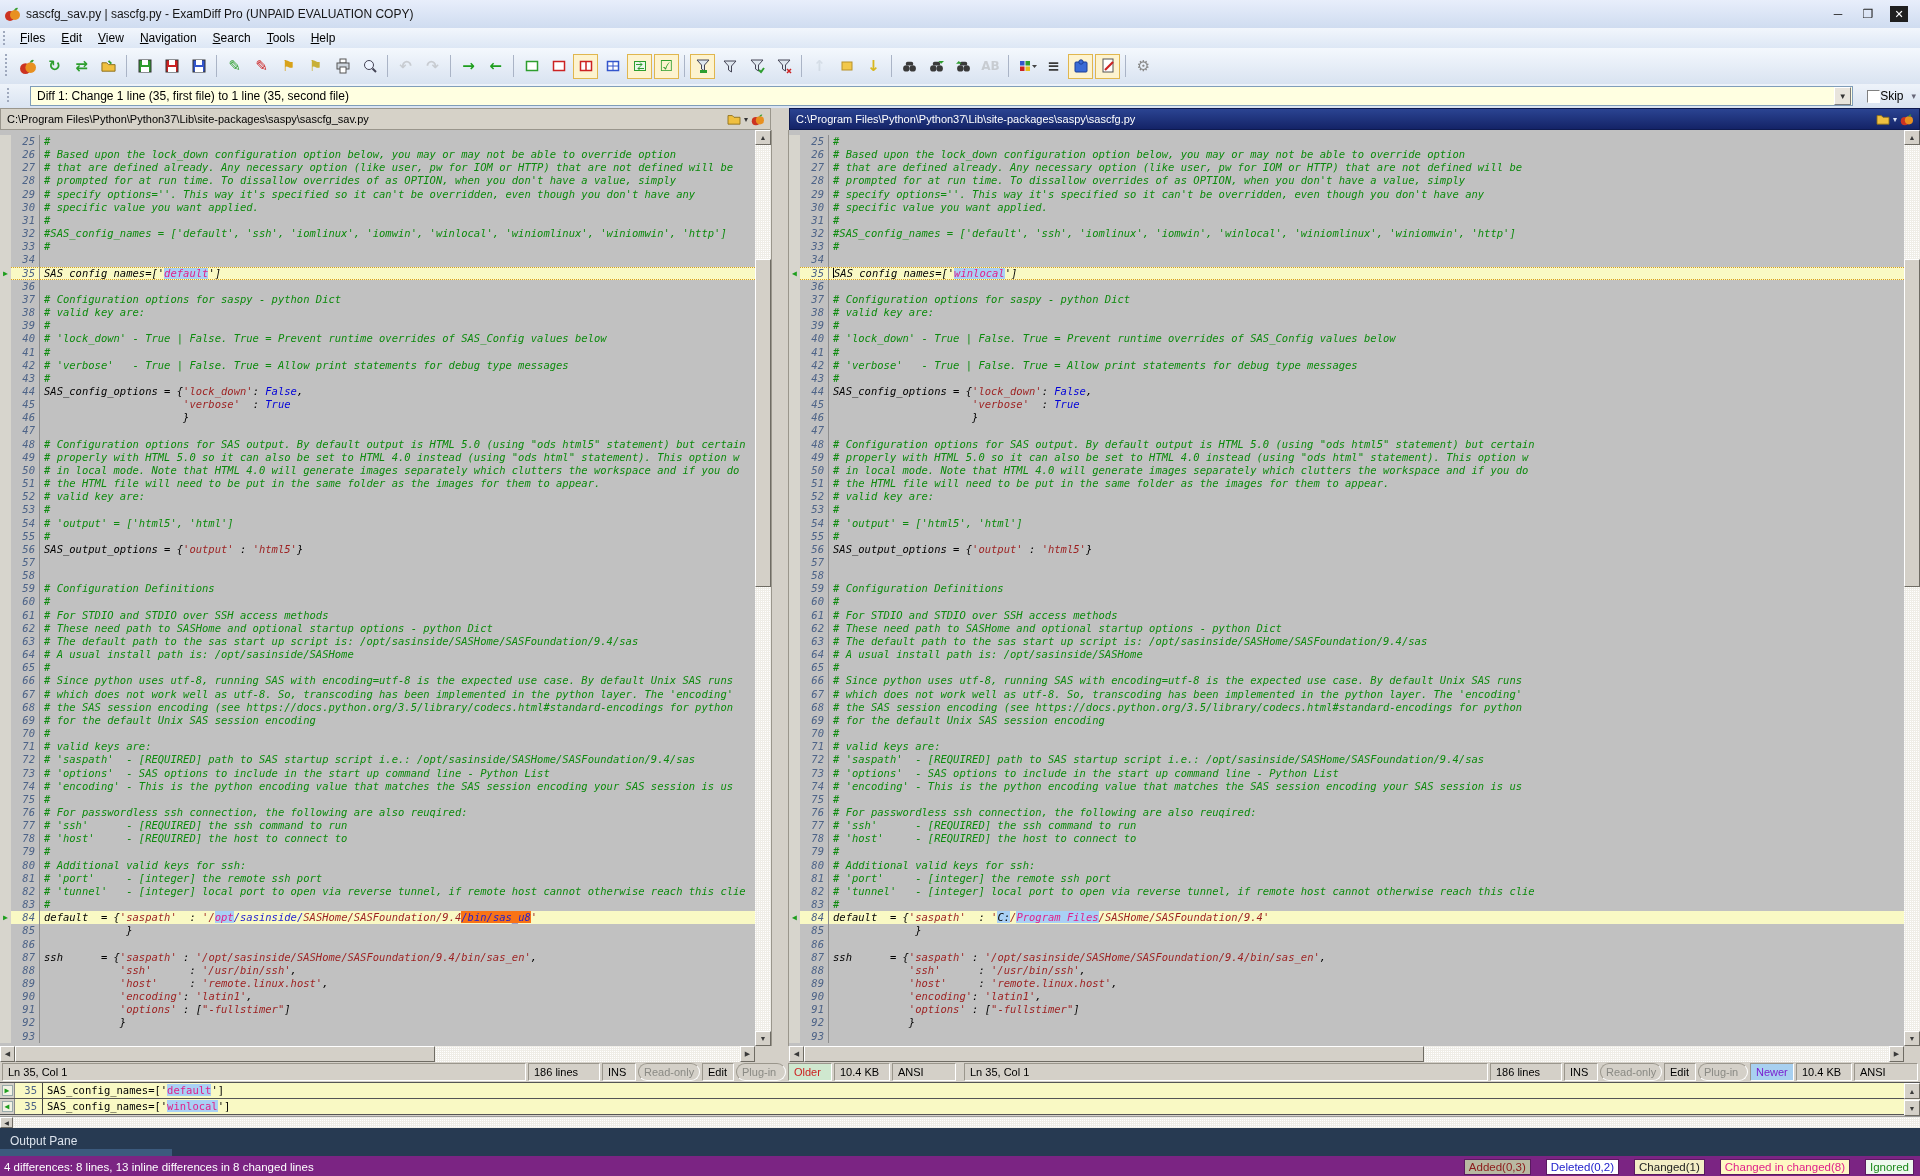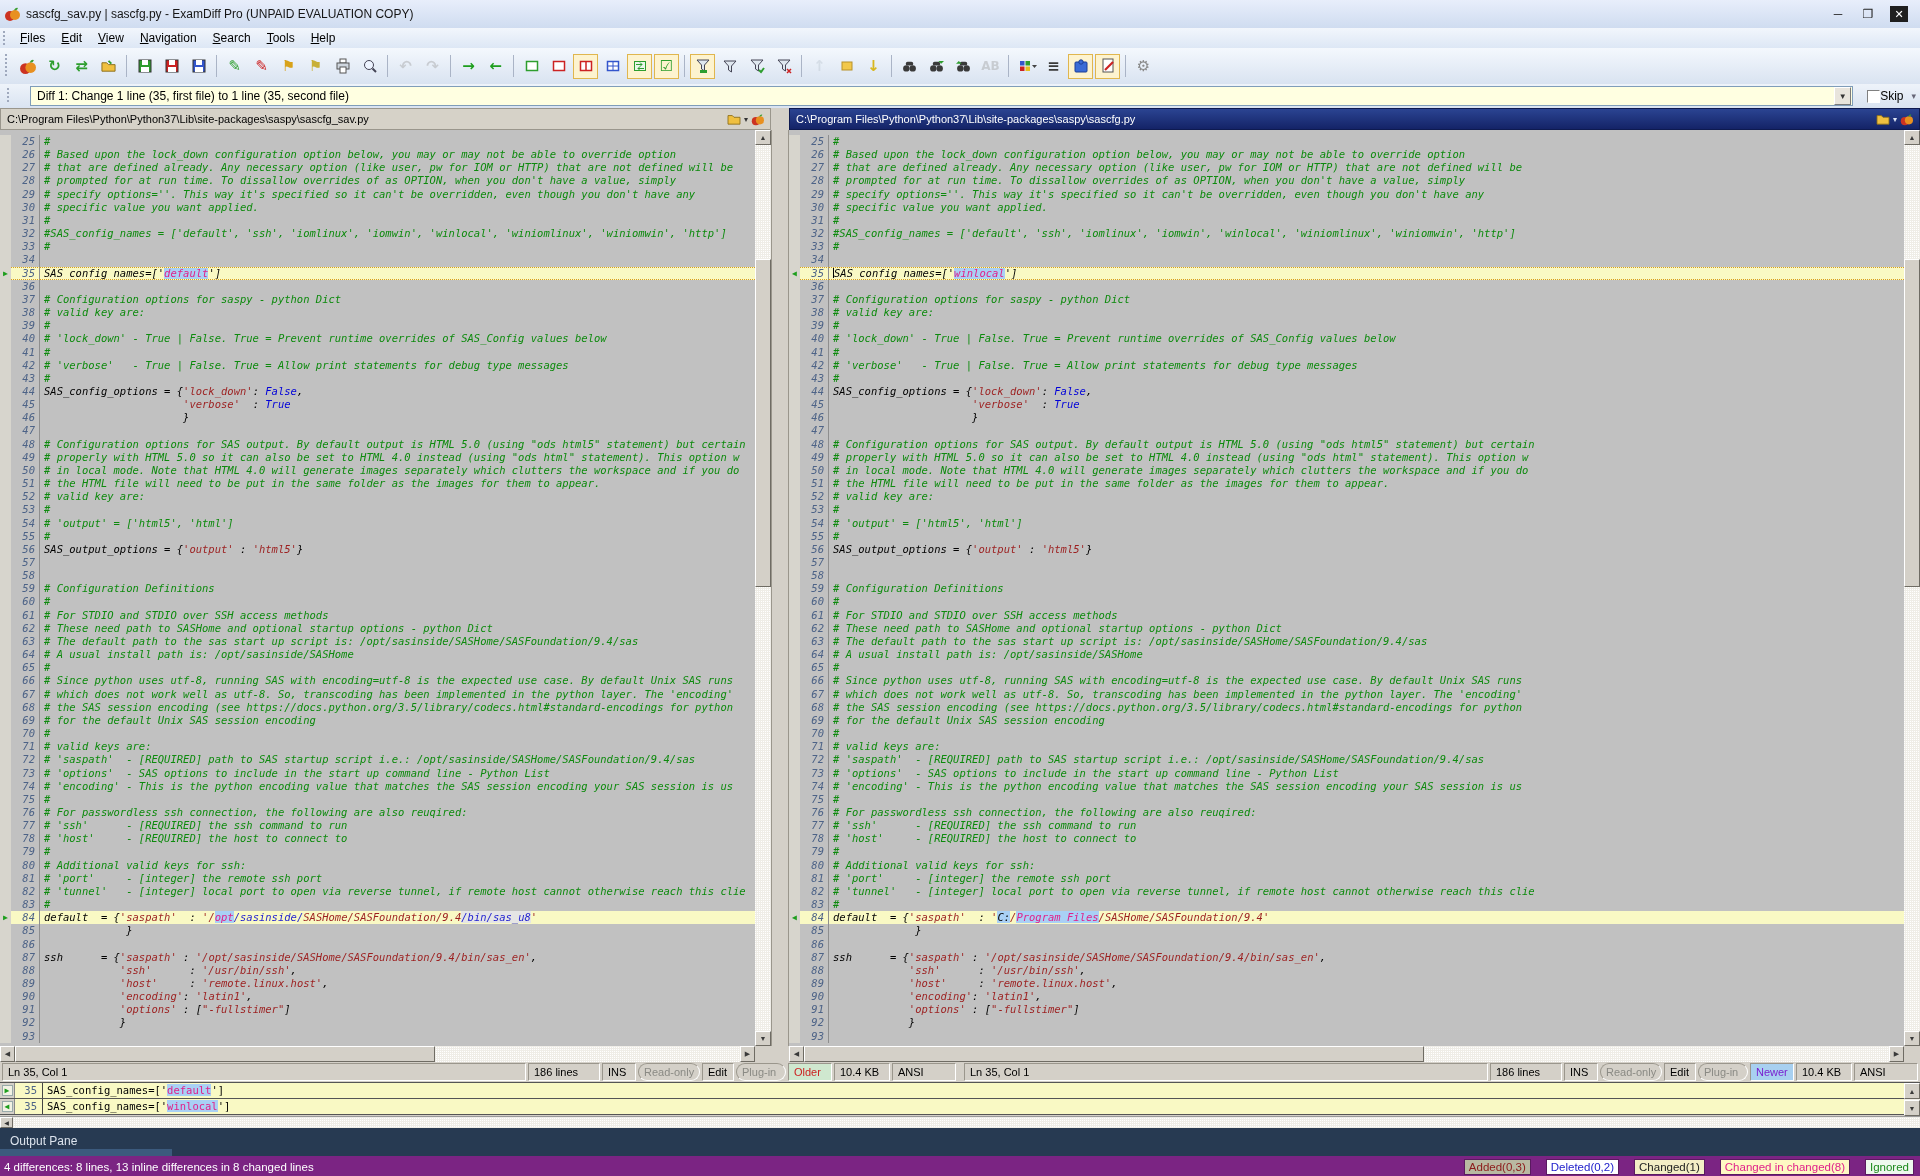--- a/index.html
+++ b/index.html
@@ -51,21 +51,21 @@
   .pane.pright{flex:1;}
   .rows{position:absolute;left:0;top:0;right:16px;bottom:0;padding-top:5px;overflow:hidden;font-style:italic;}
   .crow{height:13.17px;display:flex;font-family:"DejaVu Sans Mono",monospace;font-size:10.5px;line-height:13.17px;white-space:pre;}
   .crow .mk{width:11px;flex:none;background:#d7d5cd;text-align:center;color:#1d9e1d;font-size:8px;line-height:13px;}
   .crow .ln{width:29px;flex:none;text-align:right;padding-right:4px;color:#4d6387;border-right:1px solid #8e8e8e;}
   .crow .tx{flex:1;padding-left:4px;overflow:hidden;}
   .crow.diff .tx,.crow.diff .ln{background:#f9f9c4;}
   .crow.cur .tx,.crow.cur .ln{border-top:1px dotted #d89f1e;border-bottom:1px dotted #d89f1e;line-height:11.1px;}
   .t-c{color:#000;} .t-m{color:#0d8a0d;} .t-s{color:#9c1f1f;} .t-k{color:#0000d8;}
   .t-b{color:#1f1fd0;text-align:center;}
-  .t-hm{color:#e0218a;background:#a9d0f5;} .t-hb{color:#1f1fd0;background:#e5e5e5;} .t-hk{color:#000;background:#a9d0f5;}
+  .t-hm{color:#e0218a;background:#a9d0f5;} .t-hb{color:#1f1fd0;background:#f97316;} .t-hk{color:#000;background:#a9d0f5;}
   .caret{display:inline-block;width:0;border-left:1px solid #000;height:10px;vertical-align:-1px;}
   
   .vscroll{position:absolute;top:0;right:0;bottom:0;width:16px;background:#efede7;background-image:linear-gradient(45deg,#fff 25%,transparent 25%,transparent 75%,#fff 75%);background-size:2px 2px;}
   .sbtn{position:absolute;width:16px;height:15px;background:#d4d0c8;border:1px solid;border-color:#fff #6f6c64 #6f6c64 #fff;font-size:7px;color:#3a3a3a;display:flex;align-items:center;justify-content:center;}
   .vscroll .up{top:0;} .vscroll .dn{bottom:0;}
   .vthumb{position:absolute;left:0;width:16px;background:#d4d0c8;border:1px solid;border-color:#fff #6f6c64 #6f6c64 #fff;}
   .hscrollrow{height:16px;display:flex;background:#d4d0c8;}
   .hscroll{position:relative;background:#efede7;background-image:linear-gradient(45deg,#fff 25%,transparent 25%,transparent 75%,#fff 75%);background-size:2px 2px;}
   .hscroll .lf{left:0;top:0;width:15px;height:16px;}
   .hscroll .rt{right:0;top:0;width:15px;height:16px;}

